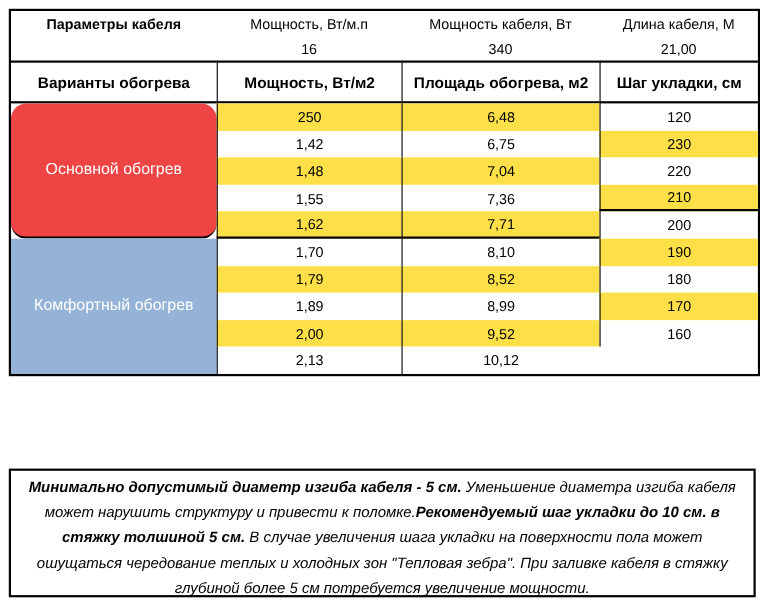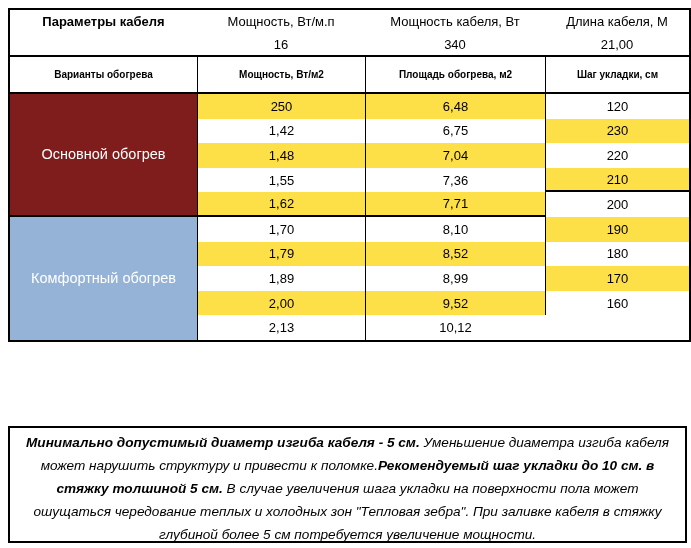--- a/index.html
+++ b/index.html
@@ -13,31 +13,31 @@
     grid-template-columns:187px 168px 180px 144px;
     grid-template-rows:23px 22px 39px repeat(10, 24.6px);
     border:2px solid #000; background:#fff;
   }
   .cell {
     display:flex; align-items:center; justify-content:center;
     font-size:13px; white-space:nowrap; overflow:hidden;
   }
   .bold { font-weight:bold; }
   .hdr  {
-    font-weight:bold; font-size:10px;
+    font-weight:bold; font-size:14px;
     border-top:2.5px solid #000; border-bottom:2.5px solid #000;
   }
   .vline  { border-left:1.5px solid #000; }
   .stripe { background:#fde047; }
   .secend { border-bottom:2px solid #000; }
   .glabel {
     display:flex; align-items:center; justify-content:center;
     color:#ffffff; font-size:14.5px;
   }
-  .glabel1 { grid-column:1; grid-row:4 / span 5; background:#7f1d1d; border-bottom:2px solid #000; }
+  .glabel1 { grid-column:1; grid-row:4 / span 5; background:#ef4444; border-bottom:2px solid #000;border-radius:14px; }
   .glabel2 { grid-column:1; grid-row:9 / span 5; background:#95b3d7; }
   .note {
     position:absolute; left:8px; top:426px; width:679px; height:117px;
     box-sizing:border-box; border:2px solid #000; background:#fff;
     text-align:center; font-size:13.6px; line-height:23px; padding:3px 8px;font-style:italic;
   }
 </style>
 </head>
 <body>
 

